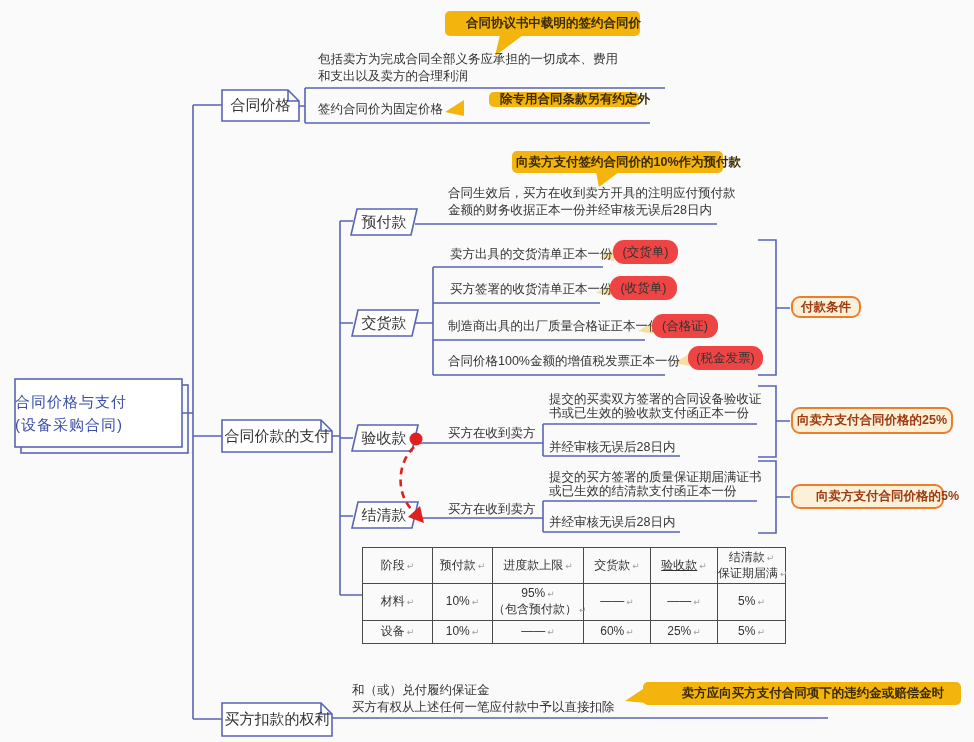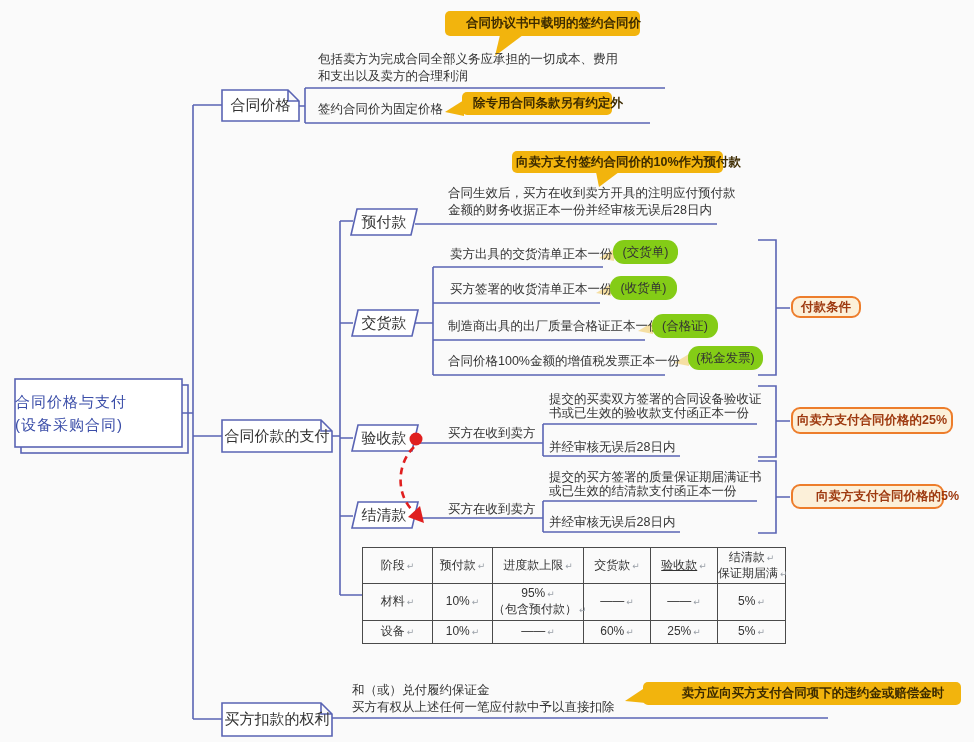--- a/index.html
+++ b/index.html
@@ -7,21 +7,21 @@
   #canvas{position:relative;width:974px;height:742px;background:#fafafa;overflow:hidden;}
   #wires{position:absolute;left:0;top:0;z-index:1;}
   .abs{position:absolute;box-sizing:border-box;z-index:2;}
   .topic{font-size:12.5px;color:#333;line-height:17px;white-space:nowrap;}
   .tight{line-height:14px;}
   .node-label{display:flex;align-items:center;justify-content:center;font-size:15px;color:#333;white-space:nowrap;}
   .root-label{display:flex;flex-direction:column;align-items:flex-start;justify-content:center;
     font-size:15px;color:#3a4da8;line-height:23px;letter-spacing:1px;}
   .callout{background:#f2b40d;color:#3d2b00;font-weight:bold;font-size:12.5px;border-radius:5px;
     display:flex;align-items:center;justify-content:center;white-space:nowrap;padding-left:22px;}
-  .tag{background:#84cc16;color:#333;font-size:12.5px;border-radius:11px;
+  .tag{background:#ef4444;color:#333;font-size:12.5px;border-radius:11px;
     display:flex;align-items:center;justify-content:center;white-space:nowrap;}
   .summary{background:#fcf0d9;border:2px solid #ed7d2b;color:#9e3a10;font-weight:bold;font-size:12.5px;
     border-radius:9px;display:flex;align-items:center;justify-content:center;white-space:nowrap;}
   table.grid{border-collapse:collapse;width:423px;table-layout:fixed;font-size:12px;color:#333;}
   table.grid th,table.grid td{border:1px solid #4a4a4a;text-align:center;vertical-align:middle;
     font-weight:normal;padding:0;}
   table.grid tr.hd{height:36px;} table.grid tr.r0{height:37px;} table.grid tr.r1{height:23px;}
   .cl{line-height:15px;white-space:nowrap;}
   .mk{color:#9aa0a8;font-size:9px;margin-left:2px;}
   .u{text-decoration:underline;}
@@ -88,21 +88,21 @@
     <span>(设备采购合同)</span>
   </div>
 
   <div class="abs node-label" style="left:222px;top:90px;width:77px;height:31px;">合同价格</div>
   <div class="abs callout" style="left:445px;top:11px;width:195px;height:25px;">合同协议书中载明的签约合同价</div>
   <div class="abs topic" style="left:318px;top:51px;">
     <div>包括卖方为完成合同全部义务应承担的一切成本、费用</div>
     <div>和支出以及卖方的合理利润</div>
   </div>
   <div class="abs topic" style="left:318px;top:101px;">签约合同价为固定价格</div>
-  <div class="abs callout" style="left:462px;top:92px;width:150px;height:23px;">除专用合同条款另有约定外</div>
+  <div class="abs callout" style="left:489px;top:92px;width:150px;height:15px;">除专用合同条款另有约定外</div>
 
   <div class="abs node-label" style="left:222px;top:420px;width:110px;height:32px;">合同价款的支付</div>
 
   <div class="abs node-label" style="left:351px;top:209px;width:66px;height:26px;">预付款</div>
   <div class="abs callout" style="left:512px;top:151px;width:211px;height:22px;">向卖方支付签约合同价的10%作为预付款</div>
   <div class="abs topic" style="left:448px;top:185px;">
     <div>合同生效后，买方在收到卖方开具的注明应付预付款</div>
     <div>金额的财务收据正本一份并经审核无误后28日内</div>
   </div>
 

